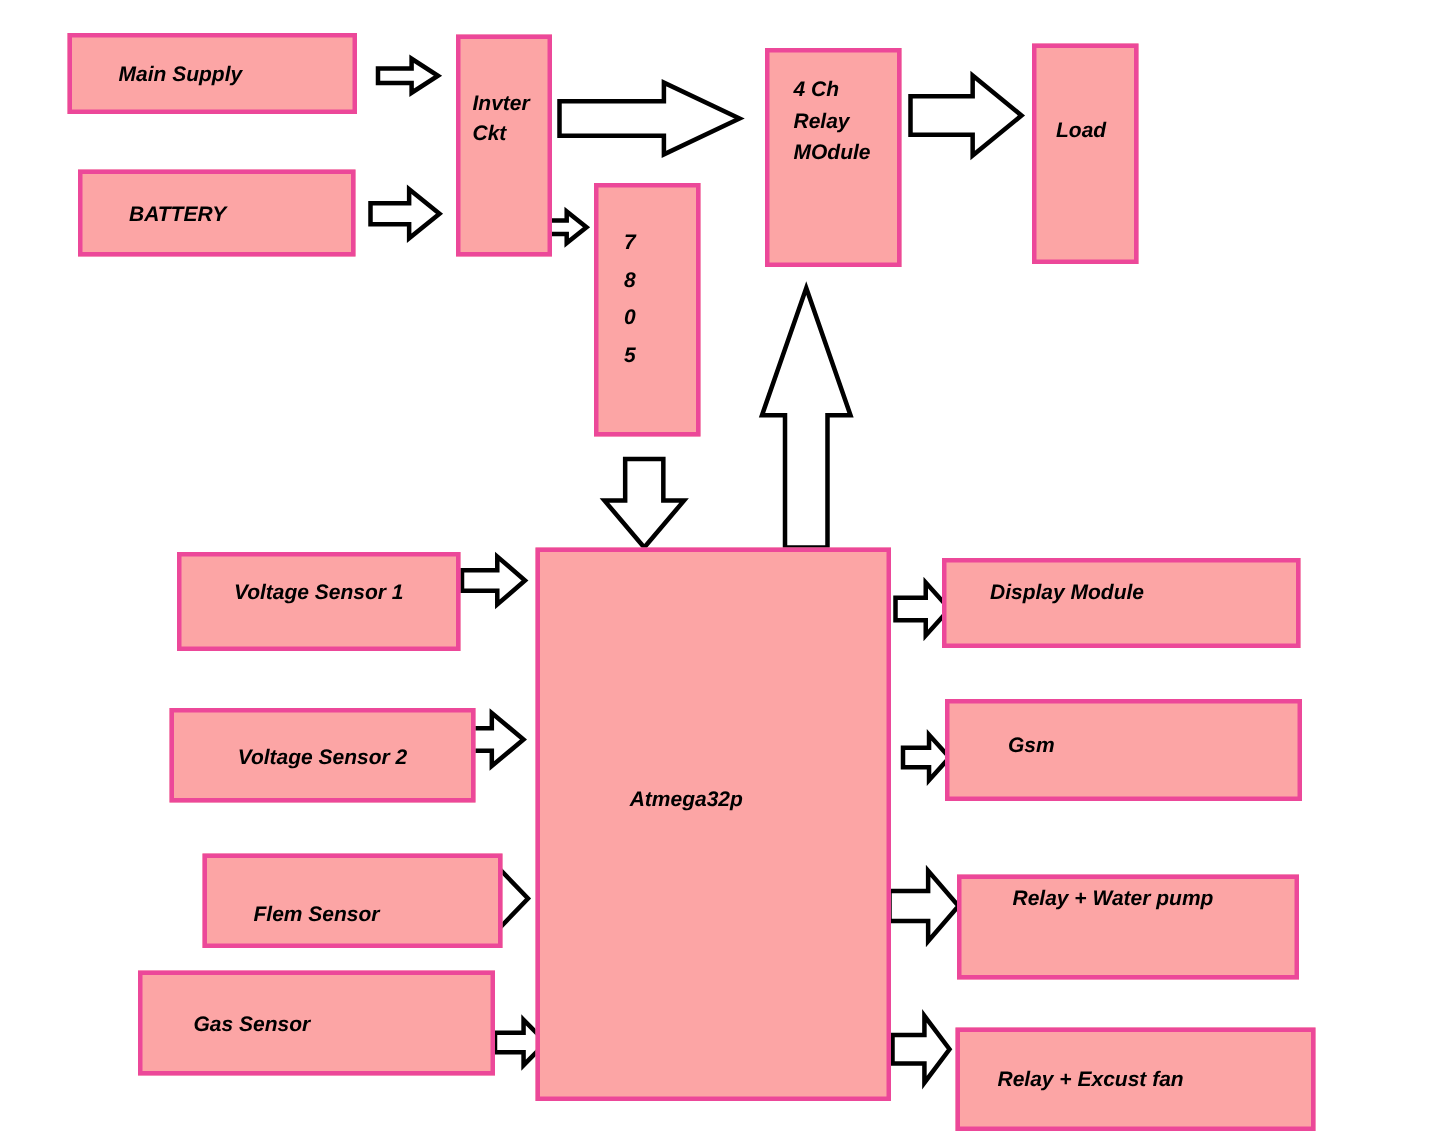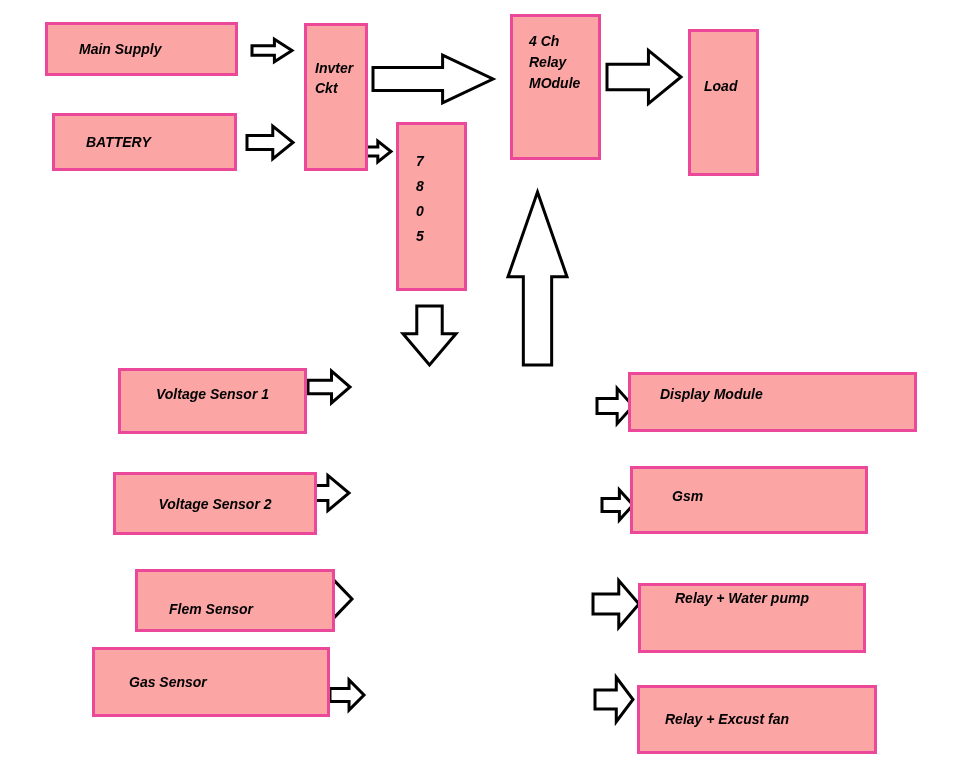--- a/index.html
+++ b/index.html
@@ -107,38 +107,39 @@
     <span>Ckt</span>
   </div>
 
   <div class="box multiline" style="left:396px;top:122px;width:71px;height:169px;padding:24px 0 0 17px;line-height:25px;">
     <span>7</span>
     <span>8</span>
     <span>0</span>
     <span>5</span>
   </div>
 
-  <div class="box multiline" style="left:510px;top:14px;width:91px;height:146px;padding:14px 0 0 16px;line-height:21px;">
+  <div class="box multiline" style="left:510px;top:32px;width:91px;height:146px;padding:14px 0 0 16px;line-height:21px;">
     <span>4 Ch</span>
     <span>Relay</span>
     <span>MOdule</span>
   </div>
 
   <div class="box" style="left:688px;top:29px;width:71px;height:147px;padding:44px 0 0 13px;">Load</div>
 
+  <div class="box" style="left:357px;top:365px;width:237px;height:369px;align-items:center;justify-content:center;padding-right:36px;padding-bottom:36px;">Atmega32p</div>
 
   <div class="box" style="left:118px;top:368px;width:189px;height:66px;justify-content:center;padding-top:13px;">Voltage Sensor 1</div>
 
   <div class="box" style="left:113px;top:472px;width:204px;height:63px;justify-content:center;align-items:center;">Voltage Sensor 2</div>
 
   <div class="box" style="left:105px;top:569px;width:200px;height:63px;padding:27px 0 0 31px;margin-left:30px;">Flem Sensor</div>
 
   <div class="box" style="left:92px;top:647px;width:238px;height:70px;align-items:center;padding-left:34px;">Gas Sensor</div>
 
-  <div class="box" style="left:628px;top:372px;width:289px;height:60px;padding:9px 0 0 29px;">Display Module</div>
+  <div class="box" style="left:628px;top:372px;width:239px;height:60px;padding:9px 0 0 29px;">Display Module</div>
 
   <div class="box" style="left:630px;top:466px;width:238px;height:68px;padding:17px 0 0 39px;">Gsm</div>
 
   <div class="box" style="left:638px;top:583px;width:228px;height:70px;padding:2px 0 0 34px;">Relay + Water pump</div>
 
   <div class="box" style="left:637px;top:685px;width:240px;height:69px;padding:21px 0 0 25px;">Relay + Excust fan</div>
 
 </div>
 
 </body></html>

